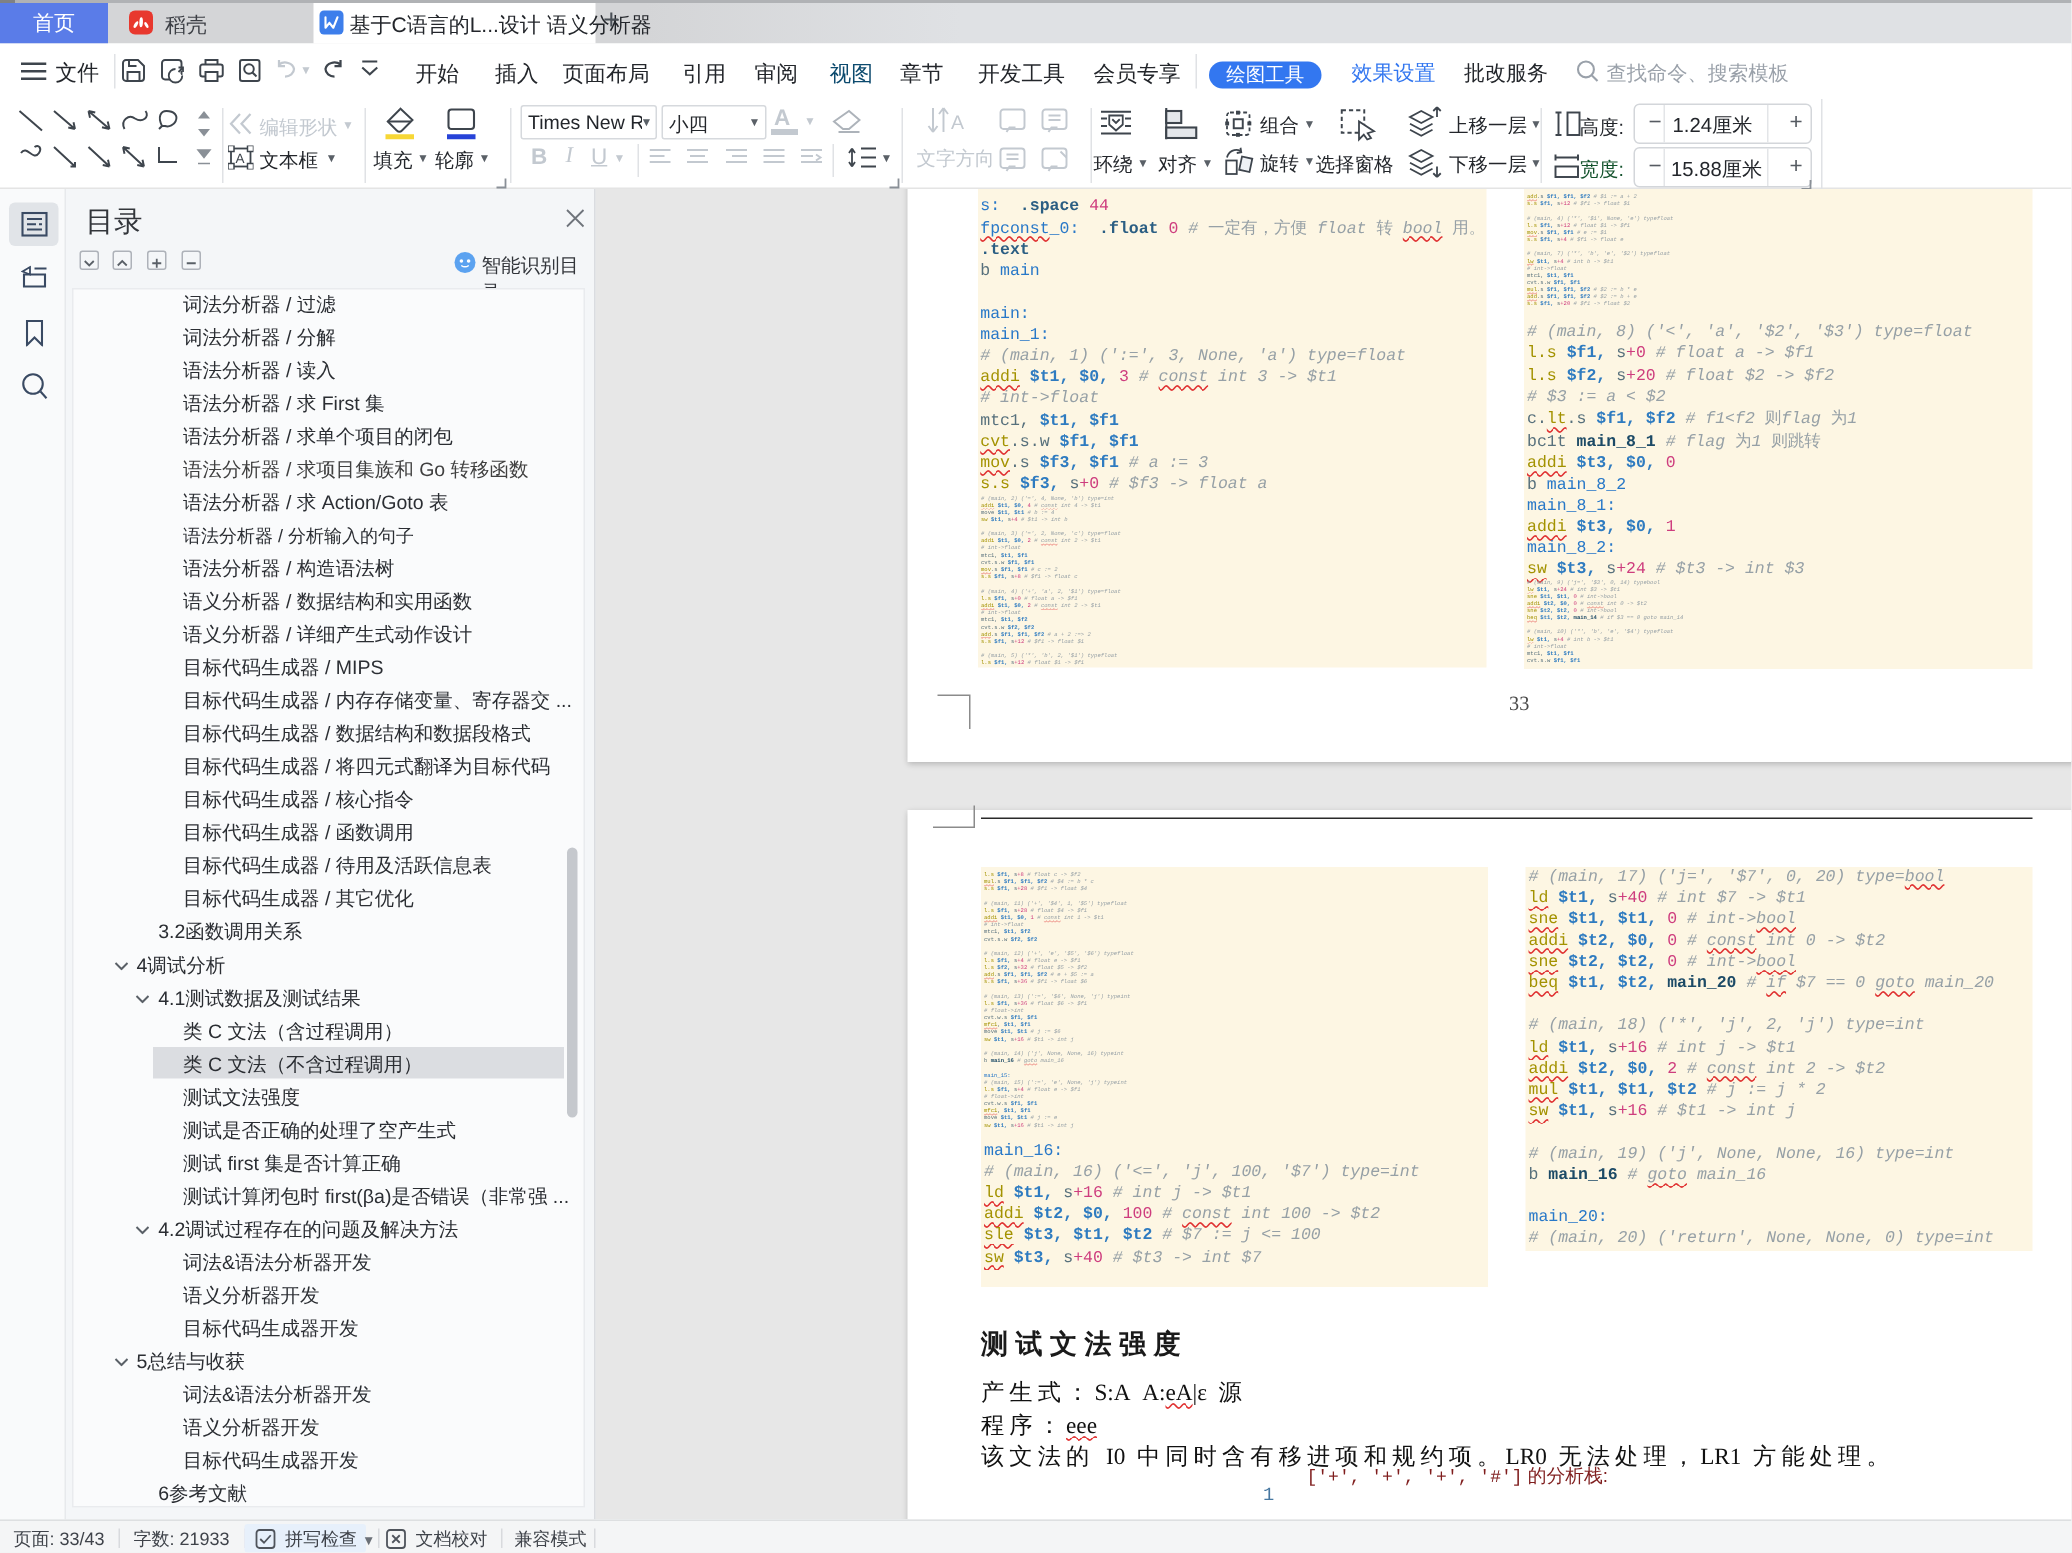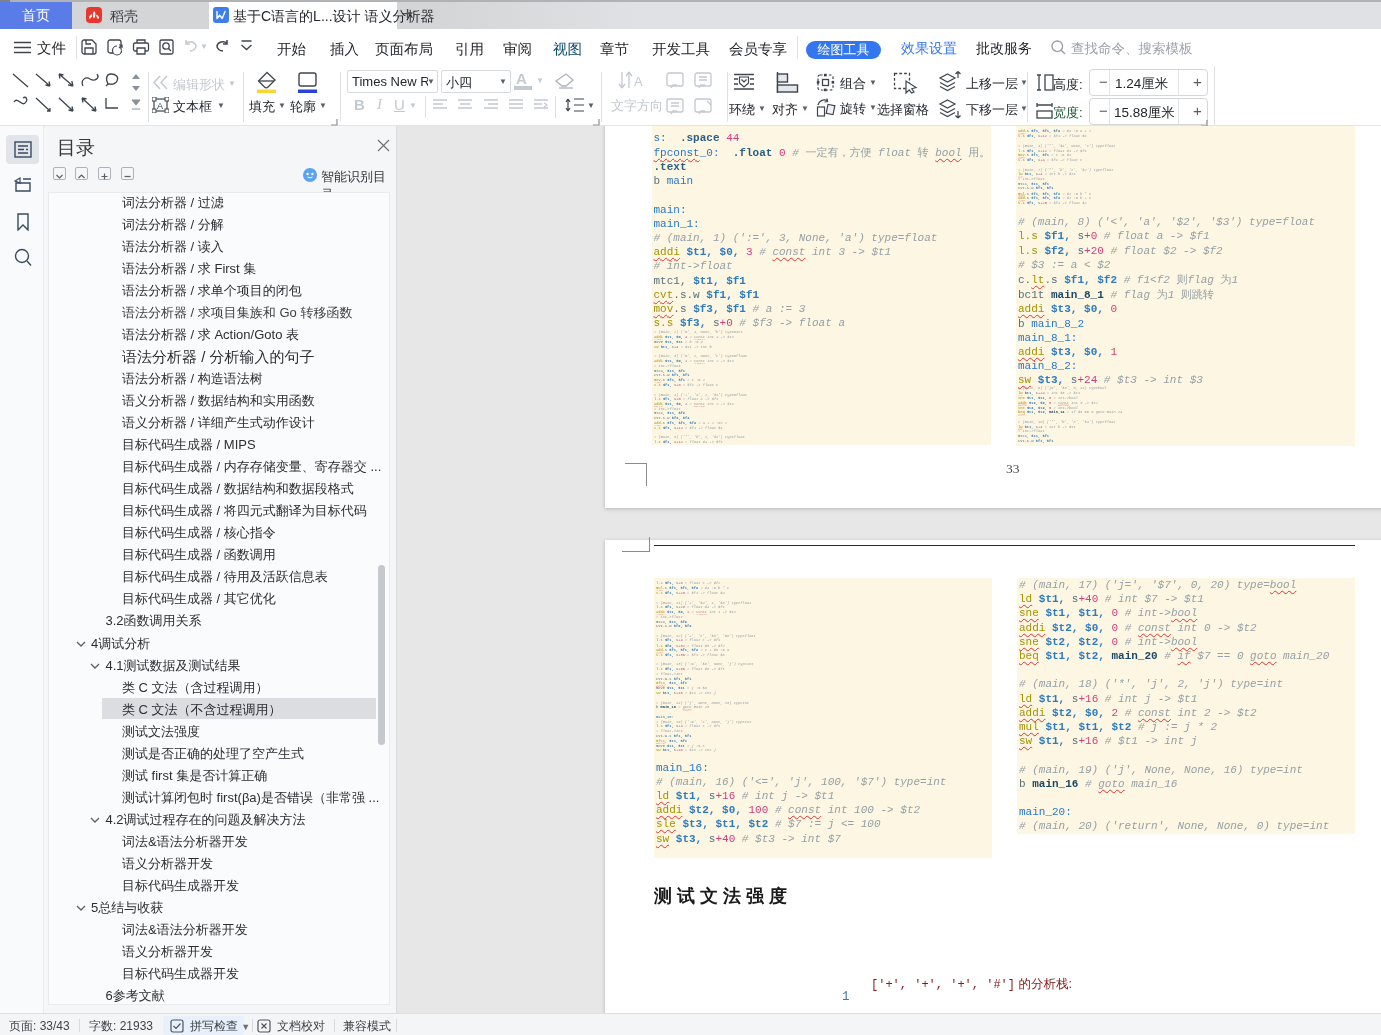--- a/index.html
+++ b/index.html
@@ -323,21 +323,21 @@
   <div class="abs" style="left:277px;top:42px;font-size:13px;color:#33363b">智能识别目录</div>
   <div class="abs" style="left:4px;top:66px;width:342px;height:813px;background:#fafbfc;border:1px solid #e9ebee"></div>
   <div class="abs" style="left:58px;top:572px;width:274px;height:21px;background:#dbdde1"></div>
   <div class="abs" style="left:78px;top:65.5px;font-size:13px;color:#2b2e33;line-height:22px;white-space:nowrap">词法分析器 / 过滤</div>
   <div class="abs" style="left:78px;top:87.5px;font-size:13px;color:#2b2e33;line-height:22px;white-space:nowrap">词法分析器 / 分解</div>
   <div class="abs" style="left:78px;top:109.6px;font-size:13px;color:#2b2e33;line-height:22px;white-space:nowrap">语法分析器 / 读入</div>
   <div class="abs" style="left:78px;top:131.7px;font-size:13px;color:#2b2e33;line-height:22px;white-space:nowrap">语法分析器 / 求 First 集</div>
   <div class="abs" style="left:78px;top:153.7px;font-size:13px;color:#2b2e33;line-height:22px;white-space:nowrap">语法分析器 / 求单个项目的闭包</div>
   <div class="abs" style="left:78px;top:175.8px;font-size:13px;color:#404040;line-height:22px;white-space:nowrap">语法分析器 / 求项目集族和 Go 转移函数</div>
   <div class="abs" style="left:78px;top:197.8px;font-size:13px;color:#2b2e33;line-height:22px;white-space:nowrap">语法分析器 / 求 Action/Goto 表</div>
-  <div class="abs" style="left:78px;top:219.8px;font-size:15px;color:#2b2e33;line-height:22px;white-space:nowrap">语法分析器 / 分析输入的句子</div>
+  <div class="abs" style="left:78px;top:219.8px;font-size:12px;color:#2b2e33;line-height:22px;white-space:nowrap">语法分析器 / 分析输入的句子</div>
   <div class="abs" style="left:78px;top:241.9px;font-size:13px;color:#2b2e33;line-height:22px;white-space:nowrap">语法分析器 / 构造语法树</div>
   <div class="abs" style="left:78px;top:264.0px;font-size:13px;color:#2b2e33;line-height:22px;white-space:nowrap">语义分析器 / 数据结构和实用函数</div>
   <div class="abs" style="left:78px;top:286.0px;font-size:13px;color:#2b2e33;line-height:22px;white-space:nowrap">语义分析器 / 详细产生式动作设计</div>
   <div class="abs" style="left:78px;top:308.1px;font-size:13px;color:#2b2e33;line-height:22px;white-space:nowrap">目标代码生成器 / MIPS</div>
   <div class="abs" style="left:78px;top:330.1px;font-size:13px;color:#2b2e33;line-height:22px;white-space:nowrap">目标代码生成器 / 内存存储变量、寄存器交 ...</div>
   <div class="abs" style="left:78px;top:352.2px;font-size:13px;color:#2b2e33;line-height:22px;white-space:nowrap">目标代码生成器 / 数据结构和数据段格式</div>
   <div class="abs" style="left:78px;top:374.2px;font-size:13px;color:#2b2e33;line-height:22px;white-space:nowrap">目标代码生成器 / 将四元式翻译为目标代码</div>
   <div class="abs" style="left:78px;top:396.2px;font-size:13px;color:#2b2e33;line-height:22px;white-space:nowrap">目标代码生成器 / 核心指令</div>
   <div class="abs" style="left:78px;top:418.3px;font-size:13px;color:#2b2e33;line-height:22px;white-space:nowrap">目标代码生成器 / 函数调用</div>
   <div class="abs" style="left:78px;top:440.4px;font-size:13px;color:#2b2e33;line-height:22px;white-space:nowrap">目标代码生成器 / 待用及活跃信息表</div>
@@ -532,20 +532,21 @@
 <span class="kw"><span class="sq">mul</span></span> <span class="reg">$t1,</span> <span class="reg">$t1,</span> <span class="reg">$t2</span> <span class="cmt"># j := j * 2</span>
 <span class="kw"><span class="sq">sw</span></span> <span class="reg">$t1,</span> <span class="base">s</span><span class="num">+16</span> <span class="cmt"># $t1 -&gt; int j</span>
 
 <span class="cmt"># (main, 19) ('j', None, None, 16) type=int</span>
 <span class="base">b</span> <span class="tgt">main_16</span> <span class="cmt"># <span class="sq">goto</span> main_16</span>
 
 <span class="lbl">main_20:</span>
 <span class="cmt"># (main, 20) ('return', None, None, 0) type=int</span></pre>
     </div>
     <div class="abs" style="left:49px;top:344px;font-size:18px;font-weight:bold;color:#1a1a1a;letter-spacing:5px">测试文法强度</div>
+    <div class="abs" style="left:49px;top:378px;font-size:15.5px;color:#111;line-height:21.5px;white-space:nowrap;letter-spacing:3.4px">产生式：<span class="lat">S:A&nbsp;&nbsp;A:<span class="sq">eA</span>|ε</span> 源<br>程序：<span class="lat"><span class="sq">eee</span></span><br>该文法的 <span class="lat">I0</span> 中同时含有移进项和规约项。<span class="lat">LR0</span> 无法处理，<span class="lat">LR1</span> 方能处理。</div>
     <div class="abs" style="left:237px;top:450px;font-size:12.5px;color:#4677a0;font-family:'Liberation Mono',monospace">1</div>
     <div class="abs" style="left:266px;top:436px;font-size:12px;color:#7f1d1d;font-family:'Liberation Mono',monospace">['+', '+', '+', '#']<span style="font-family:'Liberation Sans',sans-serif;font-size:12.5px"> 的分析栈:</span></div>
   </div>
 </div>
 </div>
 <div id="statusbar">
   <div class="abs" style="left:9px;top:4px">页面: 33/43</div>
   <div class="abs" style="left:89px;top:4px">字数: 21933</div>
   <div class="vline" style="left:79px;top:5px;height:13px;background:#d8dadd"></div>
   <div class="vline" style="left:163px;top:5px;height:13px;background:#d8dadd"></div>

